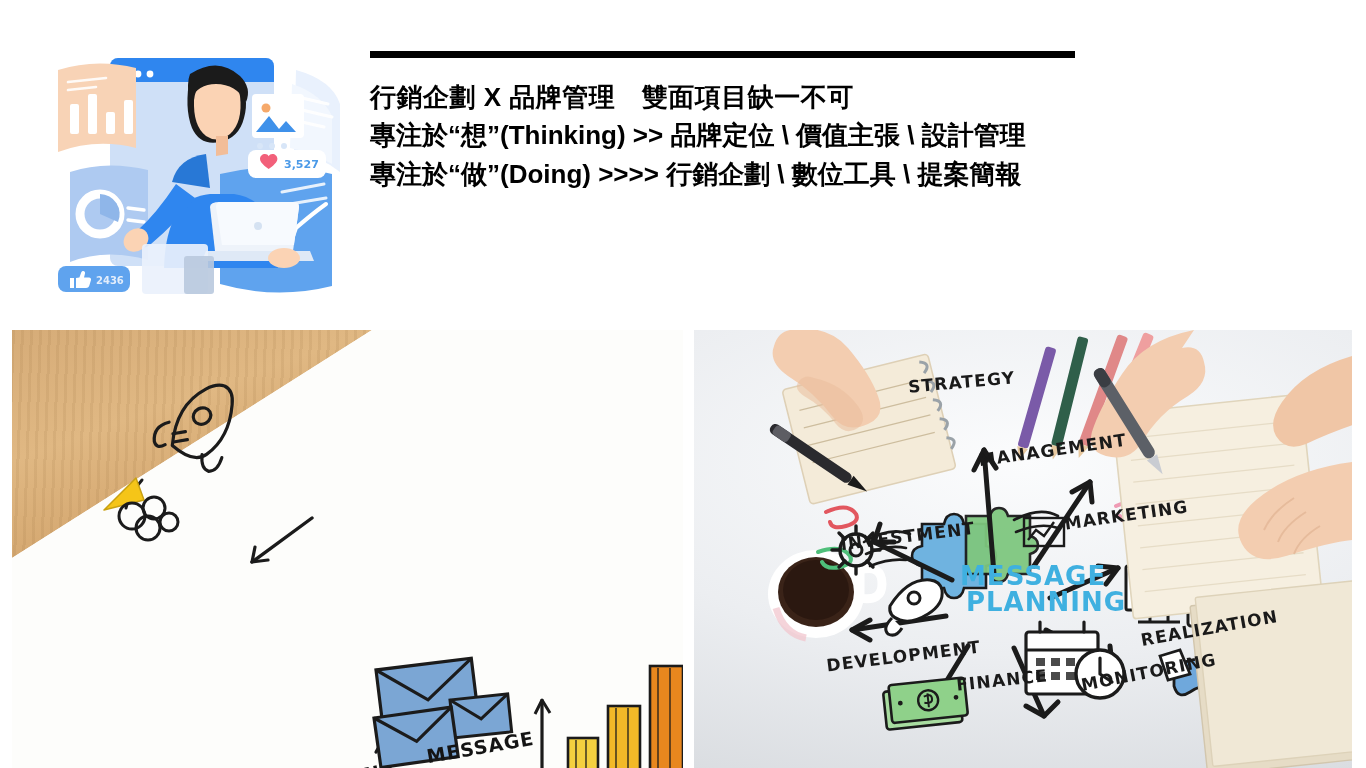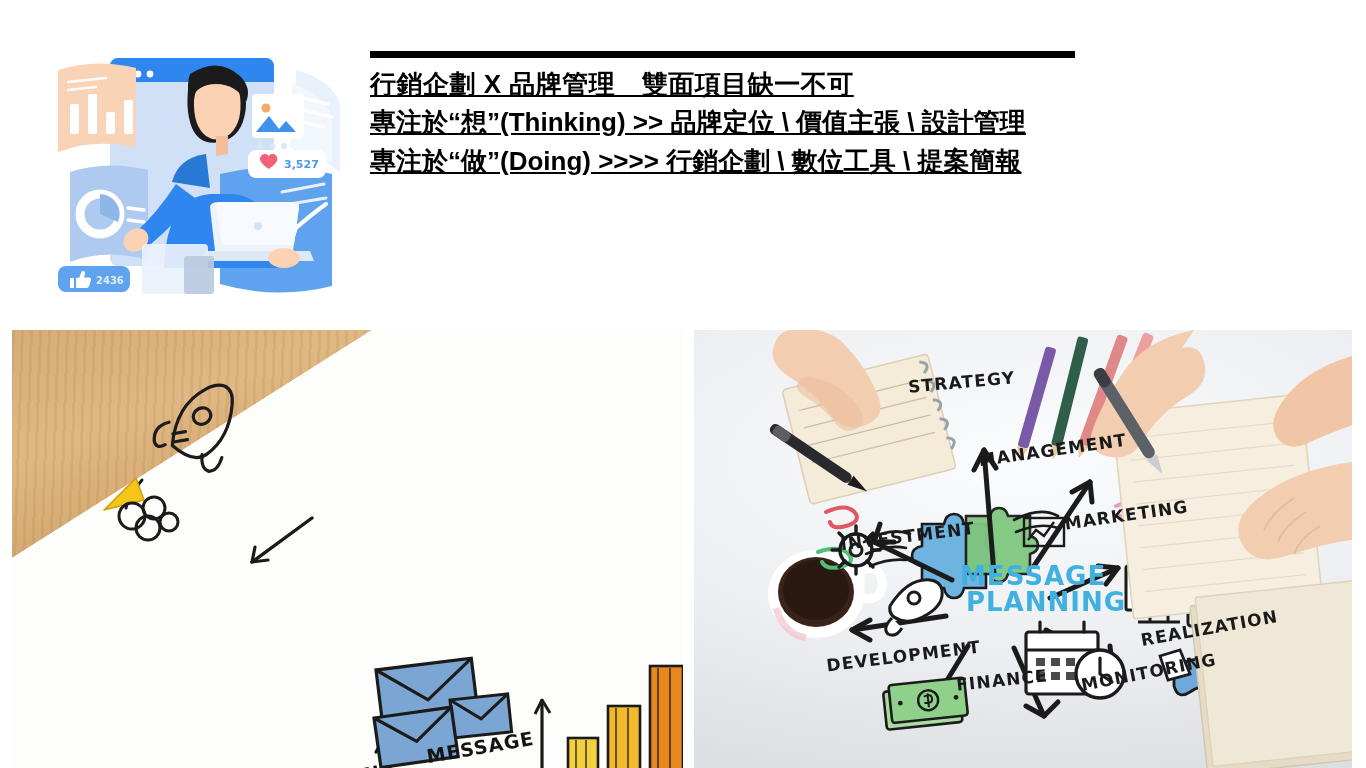--- a/index.html
+++ b/index.html
@@ -16,21 +16,21 @@
   .header-text  { position: absolute; left: 370px; top: 48px; width: 960px; }
 
   .page-title {
     font-size: 60px; font-weight: bold; color: #000;
     letter-spacing: 1px; line-height: 1.05;
     white-space: nowrap;
   }
   .title-underline {
     width: 705px; height: 7px; background: #000; margin-top: 3px;
   }
-  .subtitle-block { margin-top: 7px; text-decoration: underline; }
+  .subtitle-block { margin-top: 20px; }
   .sub-line {
     font-size: 26px; font-weight: bold; color: #000;
     line-height: 1.48; white-space: nowrap;
   }
   .sub-line.first { letter-spacing: 0.5px; }
 
   
   .illus-svg { width: 300px; height: 280px; display: block; }
 
   

